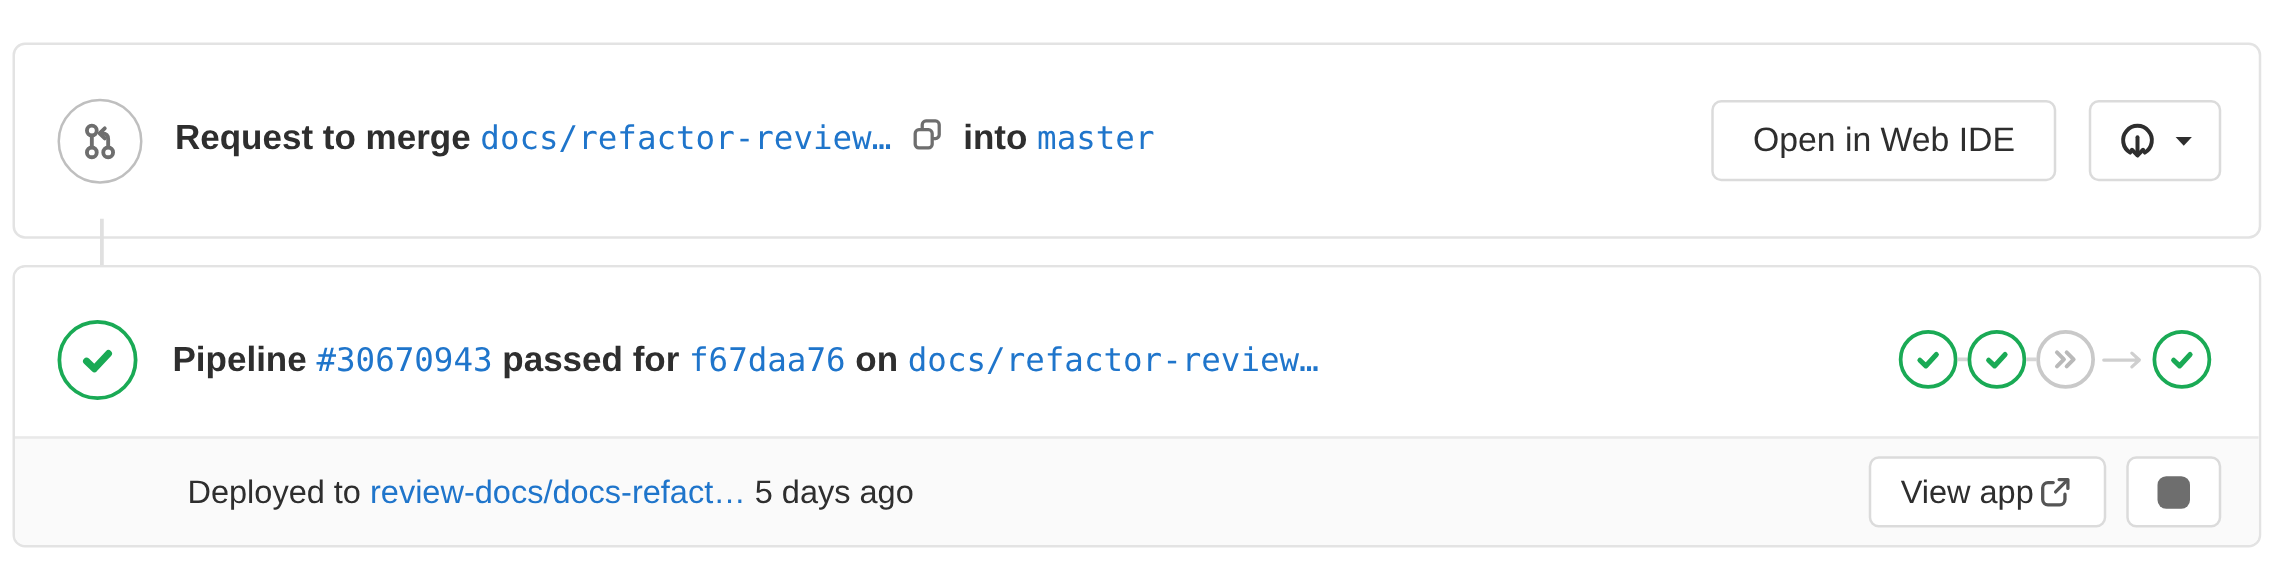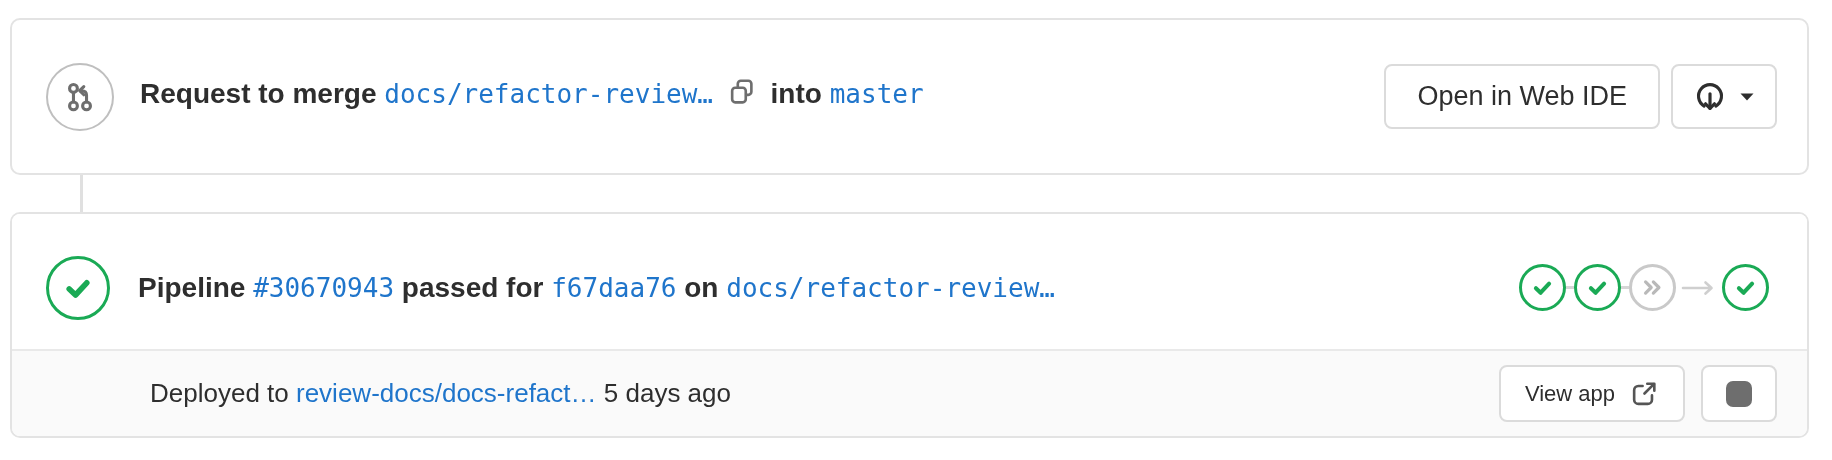--- a/index.html
+++ b/index.html
@@ -14,21 +14,21 @@
   .card {
     position: absolute;
     left: 10px;
     width: 1799px;
     background: #fff;
     border: 2px solid #e3e3e3;
     border-radius: 10px;
   }
   
   .mr-card {
-    top: 18px;
+    top: 34px;
     height: 157px;
     display: flex;
     align-items: center;
     padding: 0 30px 0 34px;
   }
   .mr-icon-circle {
     width: 68px; height: 68px;
     border: 2.5px solid #bfbfbf;
     border-radius: 50%;
     flex: 0 0 auto;
@@ -37,21 +37,21 @@
   .mr-text { margin-left: 26px; flex: 1 1 auto; min-width: 0; }
   .title-line { font-size: 28px; line-height: 36px; font-weight: 700; color: #2e2e2e; margin-bottom: 5px; white-space: nowrap; }
   .subtitle-line { font-size: 27px; line-height: 34px; font-weight: 400; color: #868686; white-space: nowrap; }
   .mono { font-family: "DejaVu Sans Mono", monospace; font-weight: 400; font-size: 26px; }
   a.link { color: #1f75cb; text-decoration: none; cursor: pointer; }
   .copy-btn {
     display: inline-flex; align-items: center; justify-content: center;
     background: none; border: none; cursor: pointer;
     vertical-align: -4px; margin: 0 6px;
   }
-  .mr-buttons { display: flex; align-items: center; gap: 11px; flex: 0 0 auto; }
+  .mr-buttons { display: flex; align-items: center; gap: 26px; flex: 0 0 auto; }
   .btn {
     display: inline-flex; align-items: center; justify-content: center;
     height: 65px; padding: 0 31px;
     background: #fff;
     border: 2px solid #dbdbdb;
     border-radius: 8px;
     font-family: "Liberation Sans", sans-serif;
     font-size: 27px; color: #2e2e2e;
     cursor: pointer; white-space: nowrap;
   }
@@ -98,21 +98,21 @@
   .deploy-row {
     height: 87px;
     background: #fafafa;
     border-top: 2px solid #e9e9e9;
     display: flex; align-items: center;
     padding: 0 30px 0 138px;
     font-size: 26px; color: #2e2e2e;
   }
   .deploy-text { flex: 1 1 auto; min-width: 0; white-space: nowrap; }
   .deploy-buttons { display: flex; align-items: center; gap: 16px; flex: 0 0 auto; }
-  .btn-sm { height: 57px; font-size: 22px; padding: 0 24px; gap: 14px; }
+  .btn-sm { height: 57px; font-size: 26px; padding: 0 24px; gap: 2px; }
   .btn-stop { width: 76px; padding: 0; }
   .stop-square { width: 26px; height: 26px; border-radius: 7px; background: #6e6e6e; display: block; }
   svg { display: block; }
 </style>
 </head>
 <body>
 
 <div class="card mr-card">
   <div class="mr-icon-circle">
     <svg width="38" height="38" viewBox="0 0 32 32" fill="none" stroke="#6e6e6e" stroke-width="2.6" stroke-linecap="round" stroke-linejoin="round">

